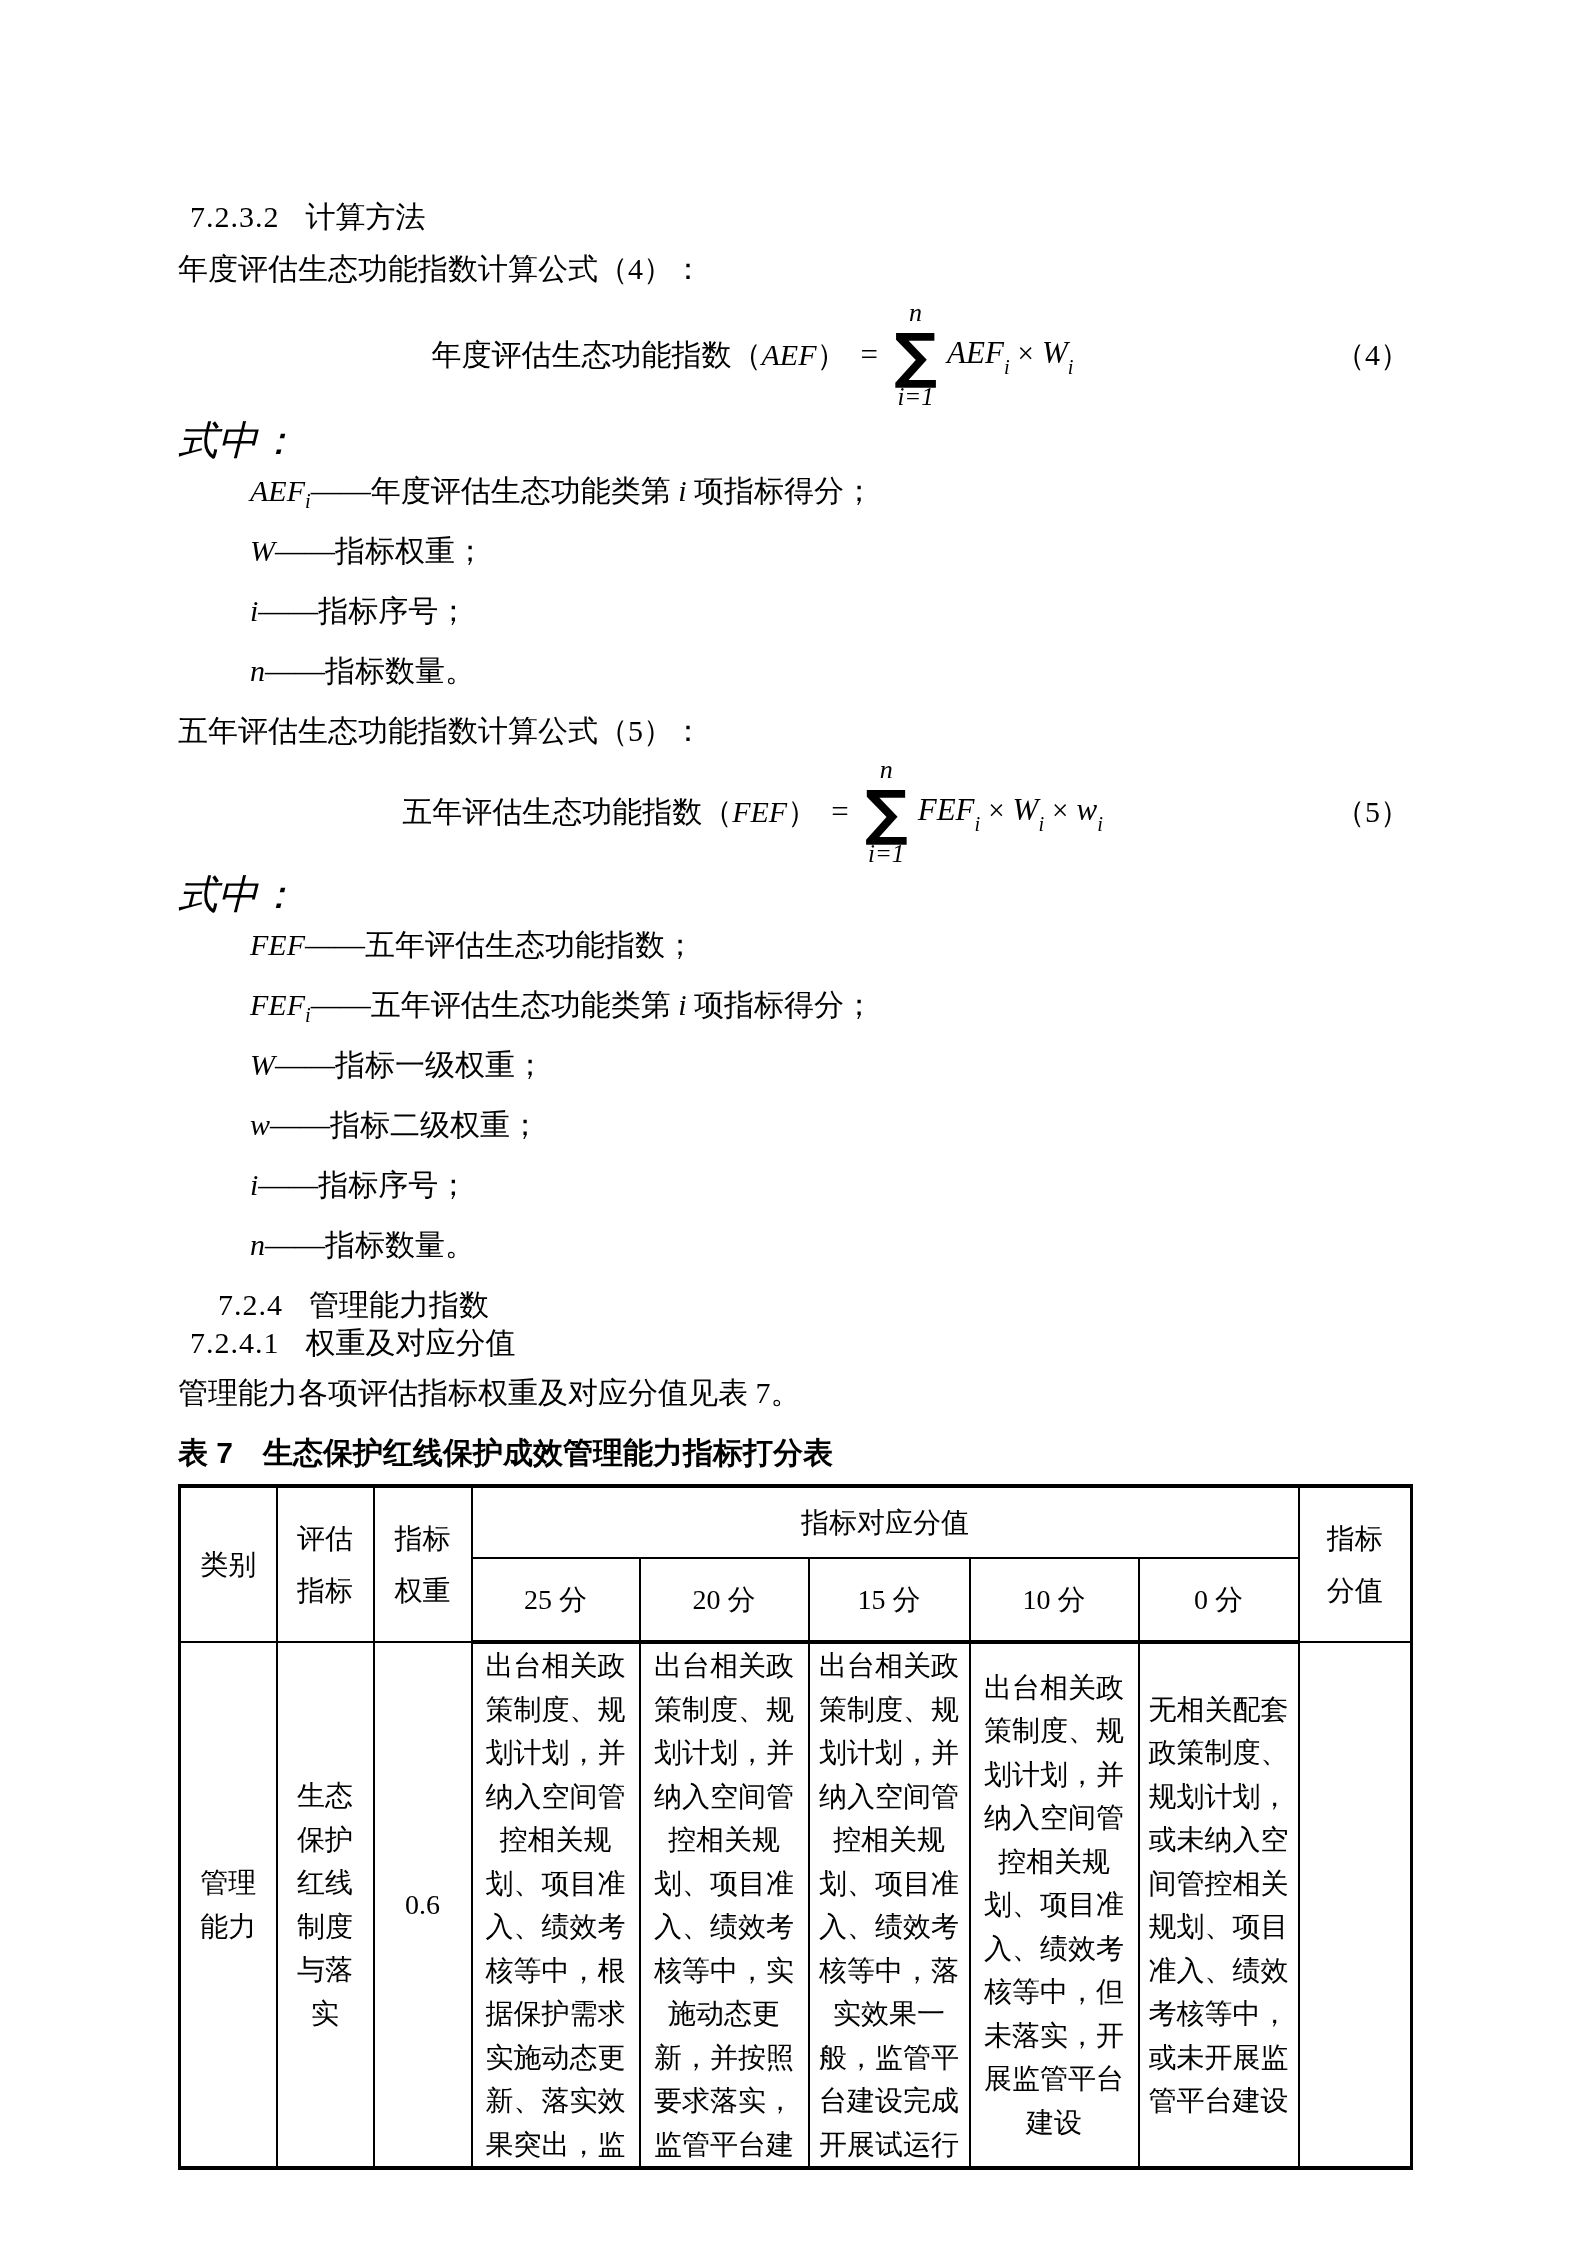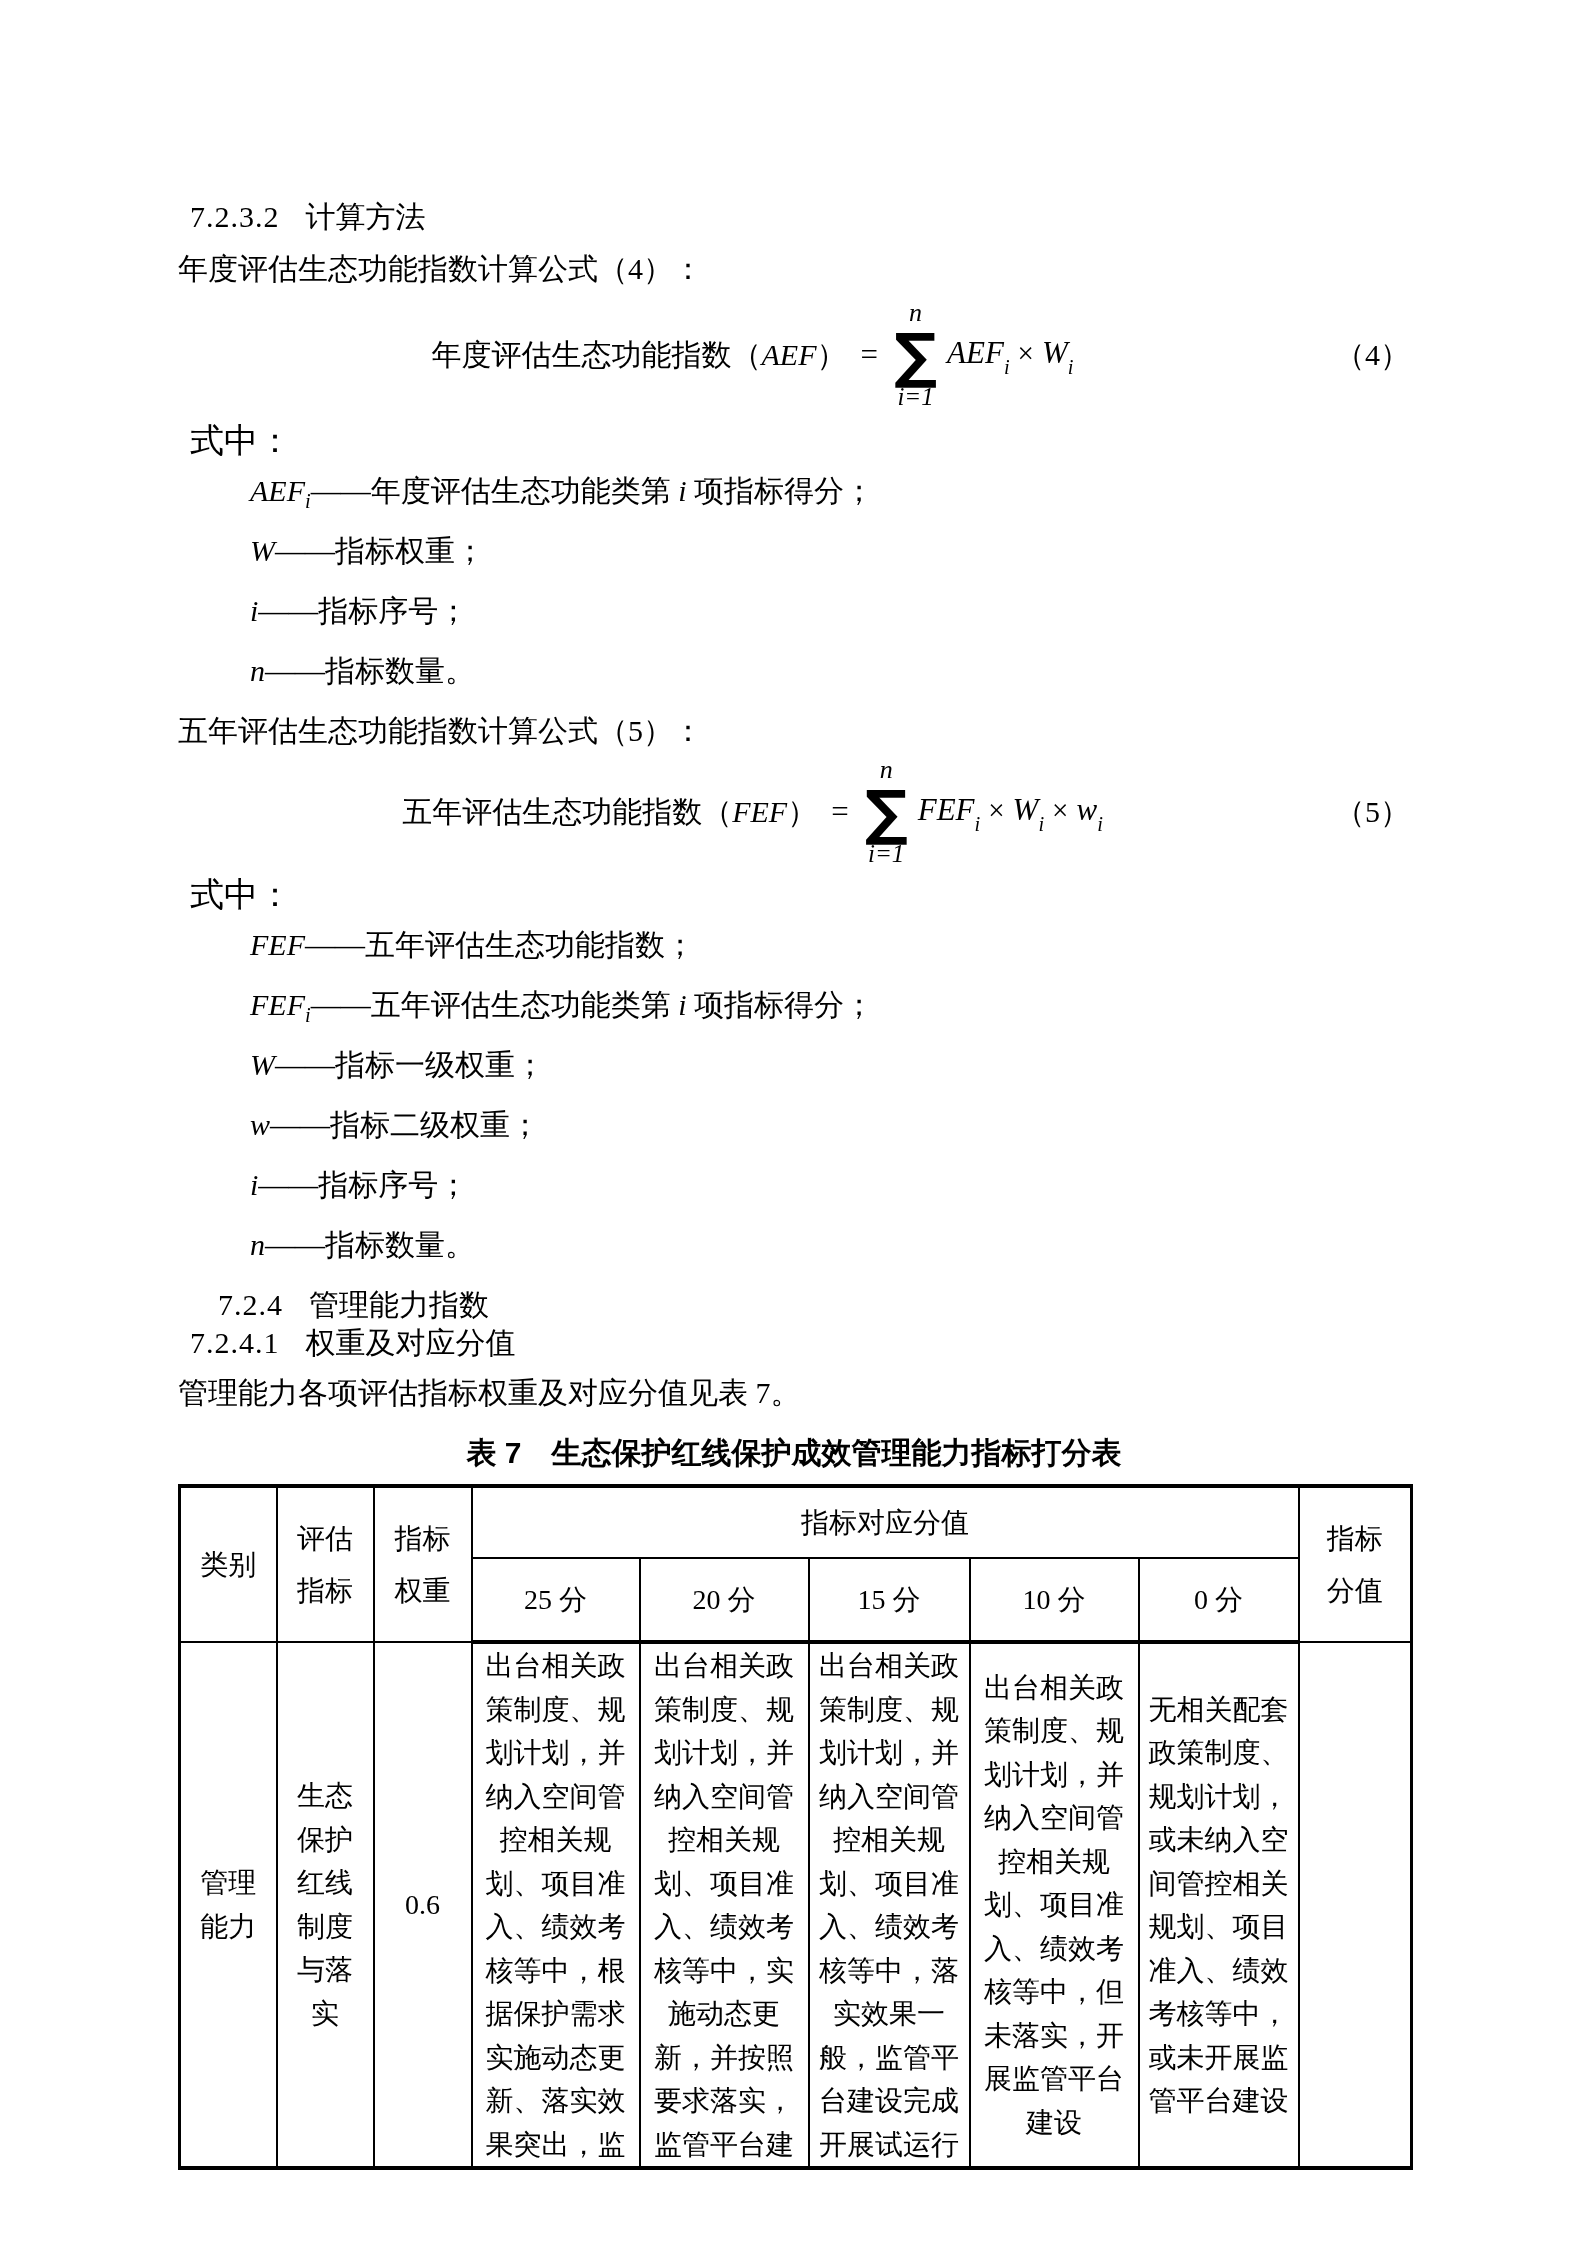--- a/index.html
+++ b/index.html
@@ -18,21 +18,21 @@
   .heading .h-num { letter-spacing:1px; }
   .heading .h-title { margin-left:26px; }
   .h-7232 { margin-top:198px; }
   .h-724  { margin-top:12px;margin-left:40px; }
   .h-7241 { }
 
   .para { font-size:30px; line-height:38px; }
   .p-intro4 { margin-top:14px; }
   .p-intro5 { margin-top:12px; }
   .p-table  { margin-top:12px; }
-  .where { margin-left:12px; font-size:34px; line-height:38px; }
+  .where { font-size:40px; line-height:38px;font-style:italic; }
   .where-1 { margin-top:2px; }
   .where-2 { margin-top:2px; }
 
   .def-line { margin-left:72px; margin-top:12px; font-size:30px; line-height:38px; }
   .def-line .dvar, .def-line sub i { font-style:italic; }
   .def-line sub { font-size:0.68em; }
 
   .formula-row { display:flex; align-items:center; }
   .f4 { height:130px; margin-top:2px; }
   .f5 { height:124px; margin-top:0; }
@@ -43,21 +43,21 @@
   .feq { margin:0 14px; font-size:31px; }
   .ftimes { margin:0 8px; font-size:29px; }
   .sum-stack { display:inline-flex; flex-direction:column; align-items:center; margin:0 10px 0 2px; }
   .sum-top { font-size:26px; line-height:26px; font-style:italic; }
   .sum-sym { font-size:60px; line-height:58px; font-family:"DejaVu Sans","Liberation Sans",sans-serif; font-weight:bold; }
   .sum-bot { font-size:25px; line-height:26px; font-style:italic; }
   .fterm { font-size:31px; white-space:nowrap; }
   .fnum { font-size:30px; margin-left:8px; }
 
   .tbl-caption {
-    margin-top:22px; text-align:center;
+    margin-top:22px; text-align:left;
     font-family:"Liberation Sans","DejaVu Sans",sans-serif;
     font-weight:bold; font-size:30px; line-height:38px;
   }
 
   table.t7 {
     margin-top:12px; width:1232px;
     border-collapse:collapse; table-layout:fixed;
     border:3px solid #000; border-top:4px solid #000; border-bottom:4px solid #000;
   }
   table.t7 td {

